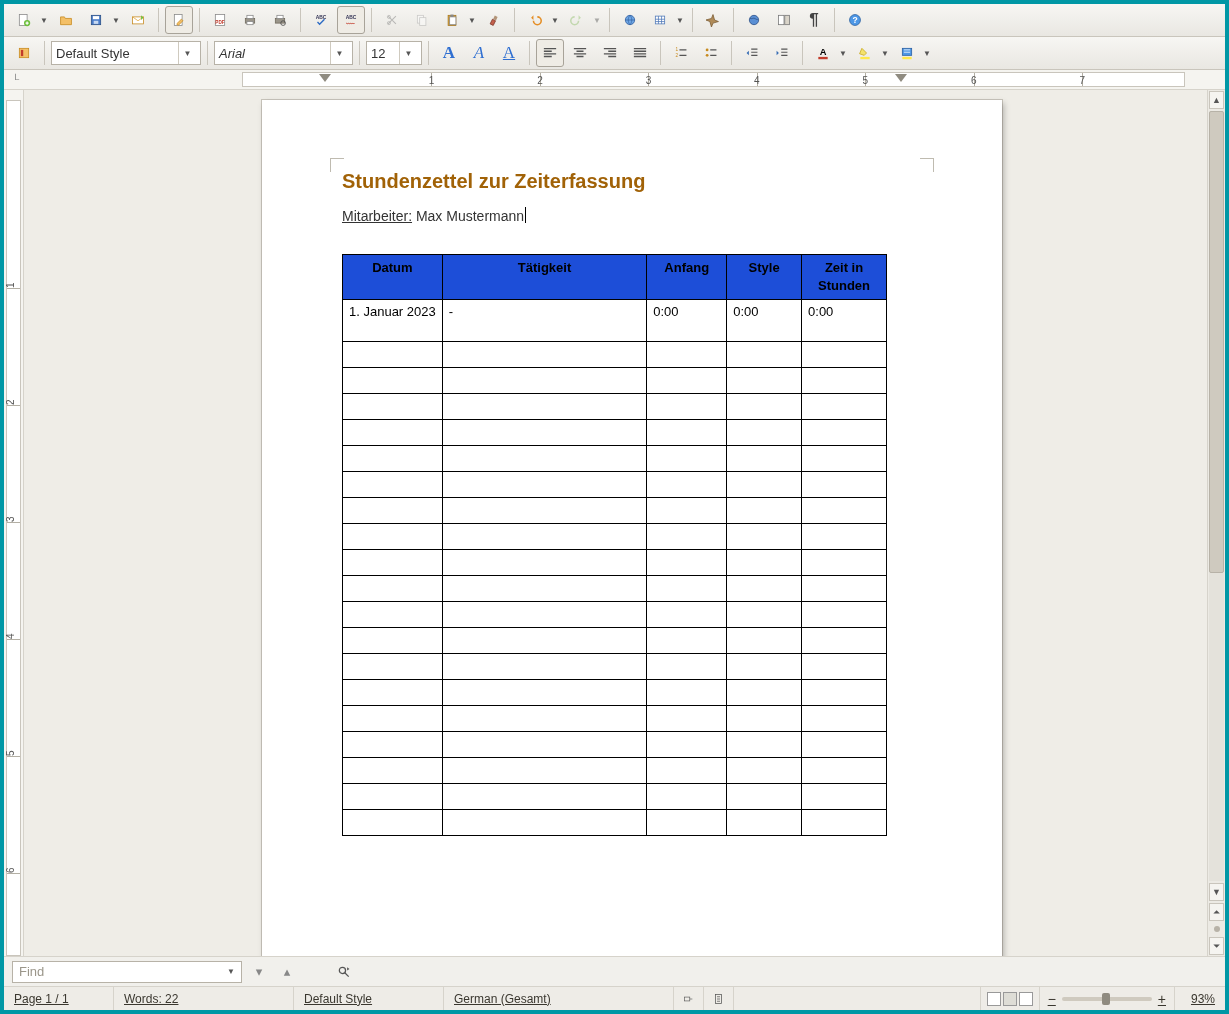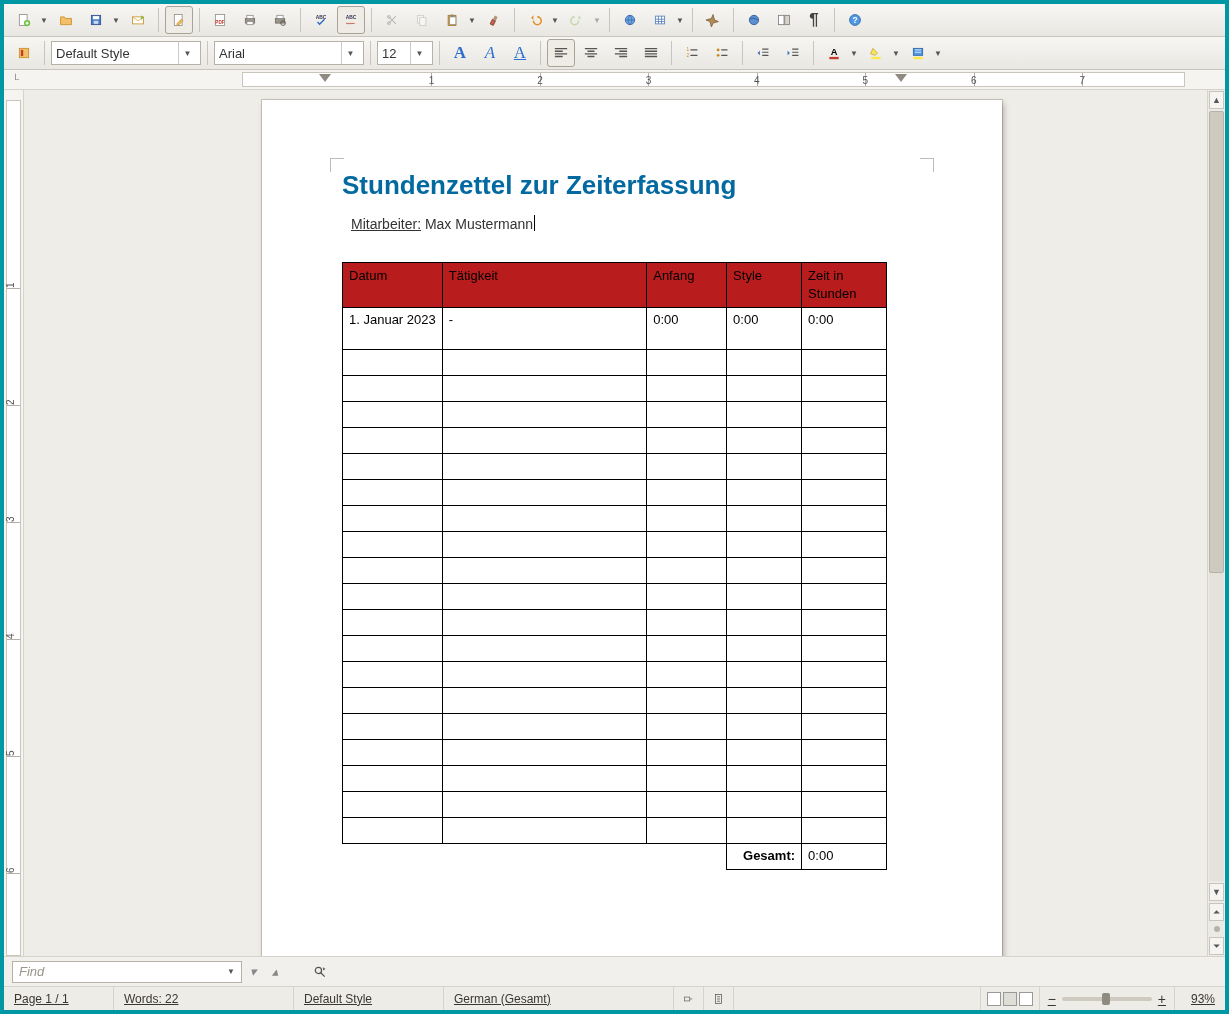--- a/index.html
+++ b/index.html
@@ -56,21 +56,21 @@
     position: relative;
   }
   .combo .caret {
     margin-left: auto;
     width: 18px; height: 100%;
     display:flex;align-items:center;justify-content:center;
     border-left: 1px solid #cfcabf;
     font-size:8px; color:#555;
   }
   .combo-style { width: 150px; }
-  .combo-font  { width: 150px; }
+  .combo-font  { width: 139px; font-style: italic; }
   .combo-size  { width: 56px; }
   .ic-bold  { color:#2f6fd1; font-weight:bold; }
   .ic-italic{ color:#2f6fd1; font-style:italic; }
   .ic-under { color:#2f6fd1; text-decoration: underline; }
   .active { border:1px solid #a8a399; background:#efece5; }
 
   
   .workspace {
     flex: 1 1 auto;
     display: flex;
@@ -150,59 +150,59 @@
     height:1000px;
     background:#fff;
     box-shadow: 2px 3px 6px rgba(0,0,0,.25), 0 0 0 1px #c9c5bc;
     padding: 70px 80px 60px 80px;
   }
   .corner{ position:absolute; width:14px; height:14px;}
   .corner.tl{ top:58px; left:68px; border-left:1px solid #bfbbb0; border-top:1px solid #bfbbb0;}
   .corner.tr{ top:58px; right:68px; border-right:1px solid #bfbbb0; border-top:1px solid #bfbbb0;}
 
   .doc-title{
-    font-size:26px; font-weight:bold; color:#0369a1; margin:0 0 14px 0;
+    font-size:20px; font-weight:bold; color:#a16207; margin:0 0 14px 0;
     font-family: Arial, sans-serif;
   }
   .doc-sub{ font-size:14px; margin:0 0 30px 0;}
-  .doc-sub .k{ text-decoration:underline;margin-left:9px; }
+  .doc-sub .k{ text-decoration:underline; }
   .text-cursor{ display:inline-block; width:1px; height:16px; background:#000; vertical-align:-2px; margin-left:1px;}
 
   table.sheet{
     border-collapse:collapse;
     width:545px;
     font-size:13px;
     color:#000;
   }
   table.sheet th, table.sheet td{
     border:1px solid #000;
     padding:4px 6px;
     text-align:left;
     vertical-align:top;
     height:26px;
   }
   table.sheet th{
-    font-weight:normal;
-    background:#b91c1c;
+    font-weight:bold;
+    background:#1d4ed8;
+    text-align:center;
   }
   table.sheet th.tall{ height:44px; line-height:1.4;}
   table.sheet td.right{ text-align:right; font-weight:bold;}
   col.c1{ width:100px;} col.c2{ width:205px;} col.c3{ width:80px;} col.c4{ width:75px;} col.c5{ width:85px;}
 
   tr.datarow td{ height:42px; }
 
   
   .findbar{
     height:30px;
     background:#f1f0ec;
     border-top:1px solid #d6d3cb;
-    display:flex; align-items:center; 
+    display:flex; align-items:center; gap:6px;
     padding:0 8px;
     flex:0 0 auto;
-    font-style:italic;
   }
   .findbox{
     width:230px; height:22px;
     border:1px solid #b7b2a7; background:#fff;
     display:flex; align-items:center; padding:0 6px;
     color:#9b968a; font-size:13px;
   }
   .findbox .caret{ margin-left:auto; font-size:8px; color:#555;}
   .find-nav{ width:22px;height:22px;display:flex;align-items:center;justify-content:center;font-size:13px;color:#888;}
 
@@ -752,27 +752,20 @@
                 <td></td>
                 <td></td>
               </tr>
             <tr>
                 <td></td>
                 <td></td>
                 <td></td>
                 <td></td>
                 <td></td>
               </tr>
-            <tr>
-              <td style="border:none"></td>
-                <td style="border:none"></td>
-                <td style="border:none"></td>
-              <td class="right">Gesamt:</td>
-              <td>0:00</td>
-            </tr>
           </tbody>
         </table>
       </div>
     </div>
 
     <div class="vscrollbar">
       <div class="sb-btn">▲</div>
       <div class="sb-track">
         <div class="sb-thumb"></div>
       </div>

